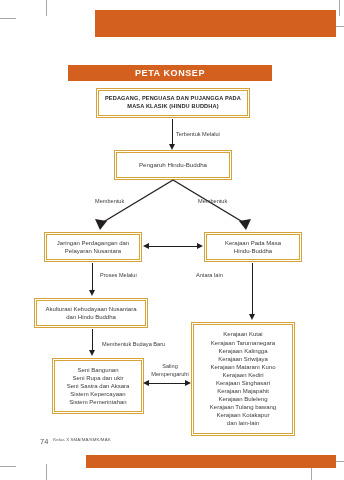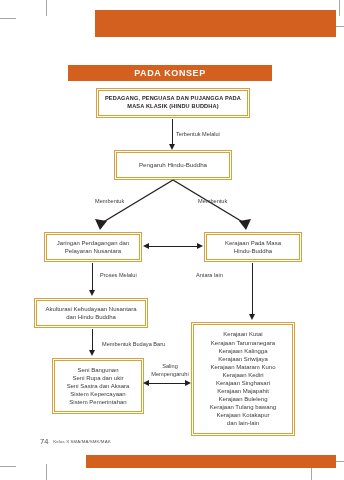--- a/index.html
+++ b/index.html
@@ -123,42 +123,42 @@
   #cap-proses     { left: 100px; top: 272px; }
   #cap-antaralain { left: 196px; top: 272px; }
   #cap-budaya     { left: 102px; top: 341px; }
   #cap-saling     { left: 148px; top: 363px; width: 44px; }
 
   
   .footer {
     position: absolute;
     left: 40px; top: 437px;
     display: flex;
-    align-items: center;
+    align-items: flex-start;
     gap: 5px;
   }
   .footer .pg { font-size: 7.5px; color: #555; }
   .footer .bk { font-size: 4.4px; color: #555; letter-spacing: .1px; }
 </style>
 </head>
 <body>
 
 <div class="crop v" style="left:46px;  top:0px;"></div>
 <div class="crop h" style="left:0px;   top:18px;"></div>
 <div class="crop v" style="left:339px; top:0px;"></div>
 <div class="crop h" style="left:328px; top:26px;"></div>
 <div class="crop h" style="left:0px;  top:466px;"></div>
 <div class="crop v" style="left:46px; top:464px;"></div>
 <div class="crop h" style="left:328px; top:461px;"></div>
 <div class="crop v" style="left:311px; top:464px;"></div>
 
 <div class="band band-top"></div>
 <div class="band band-bottom"></div>
 
-<div class="peta-konsep">PADA KONSEP</div>
+<div class="peta-konsep">PETA KONSEP</div>
 
 <div class="box" id="box-title">
   <span class="txt">PEDAGANG, PENGUASA DAN PUJANGGA PADA
 MASA KLASIK (HINDU BUDDHA)</span>
 </div>
 
 <div class="box" id="box-pengaruh">
   <span class="txt">Pengaruh Hindu-Buddha</span>
 </div>
 

